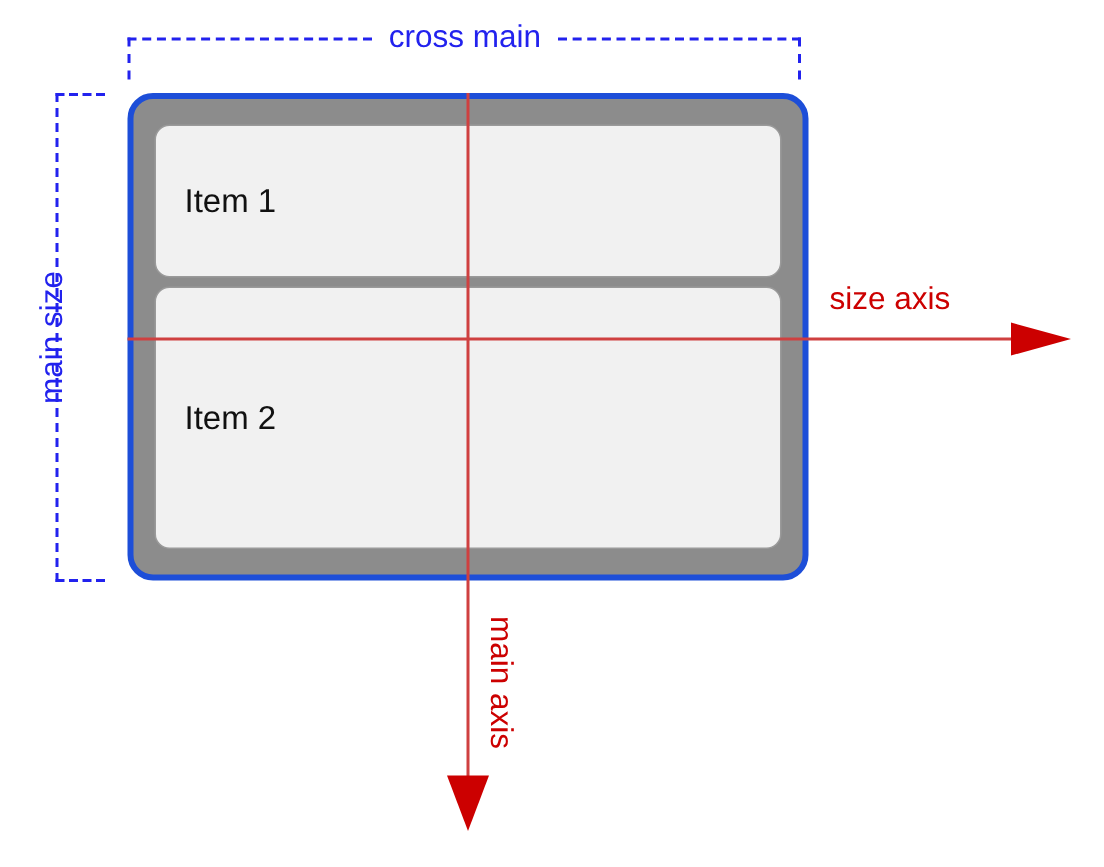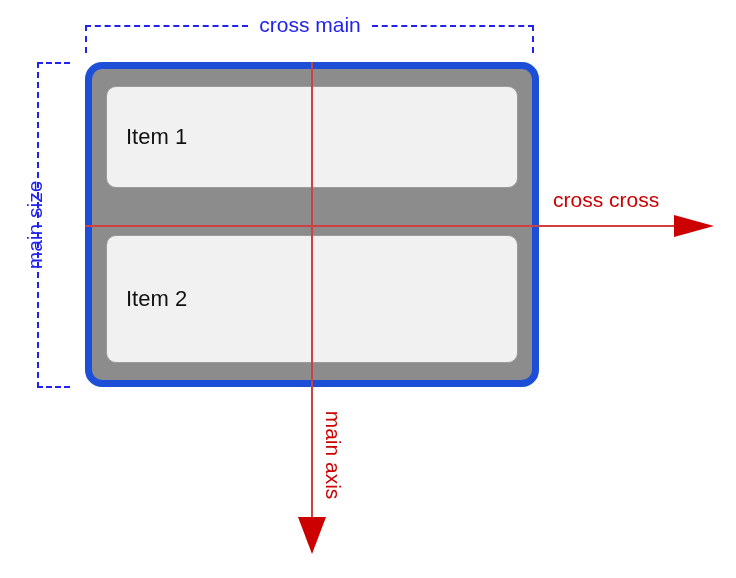--- a/index.html
+++ b/index.html
@@ -101,40 +101,40 @@
 
   
   #flex-container {
     position: absolute;
     left: 85px;
     top: 62px;
     width: 454px;
     height: 325px;
     box-sizing: border-box;
     background: #8C8C8C;
-    border: 7px solid #1d4ed8;
+    border: 4px solid #1d4ed8;
     border-radius: 17px;
     padding: 17px 14px;
     display: flex;
     flex-direction: column;
     justify-content: space-between;
   }
   .flex-item {
     box-sizing: border-box;
     background: #F1F1F1;
     border: 1px solid #9A9A9A;
     border-radius: 10px;
     display: flex;
     align-items: center;
     padding-left: 19px;
     color: #111111;
     font-size: 22px;
   }
   #flex-item-1 { height: 102px; }
-  #flex-item-2 { height: 128px; }
+  #flex-item-2 { height: 175px; }
 
   
   #cross-axis-line {
     position: absolute;
     left: 85px;
     top: 225px;
     width: 592px;
     height: 2px;
     background: #CF4040;
   }
@@ -209,19 +209,19 @@
     <div class="flex-item" id="flex-item-1">
       <span>Item 1</span>
     </div>
     <div class="flex-item" id="flex-item-2">
       <span>Item 2</span>
     </div>
   </div>
 
   <div id="cross-axis-line"></div>
   <div id="cross-axis-arrowhead"></div>
-  <div id="cross-axis-label">cross cross</div>
+  <div id="cross-axis-label">size axis</div>
 
   <div id="main-axis-line"></div>
   <div id="main-axis-arrowhead"></div>
   <div id="main-axis-label">main axis</div>
 
 </div>
 
 </body></html>

